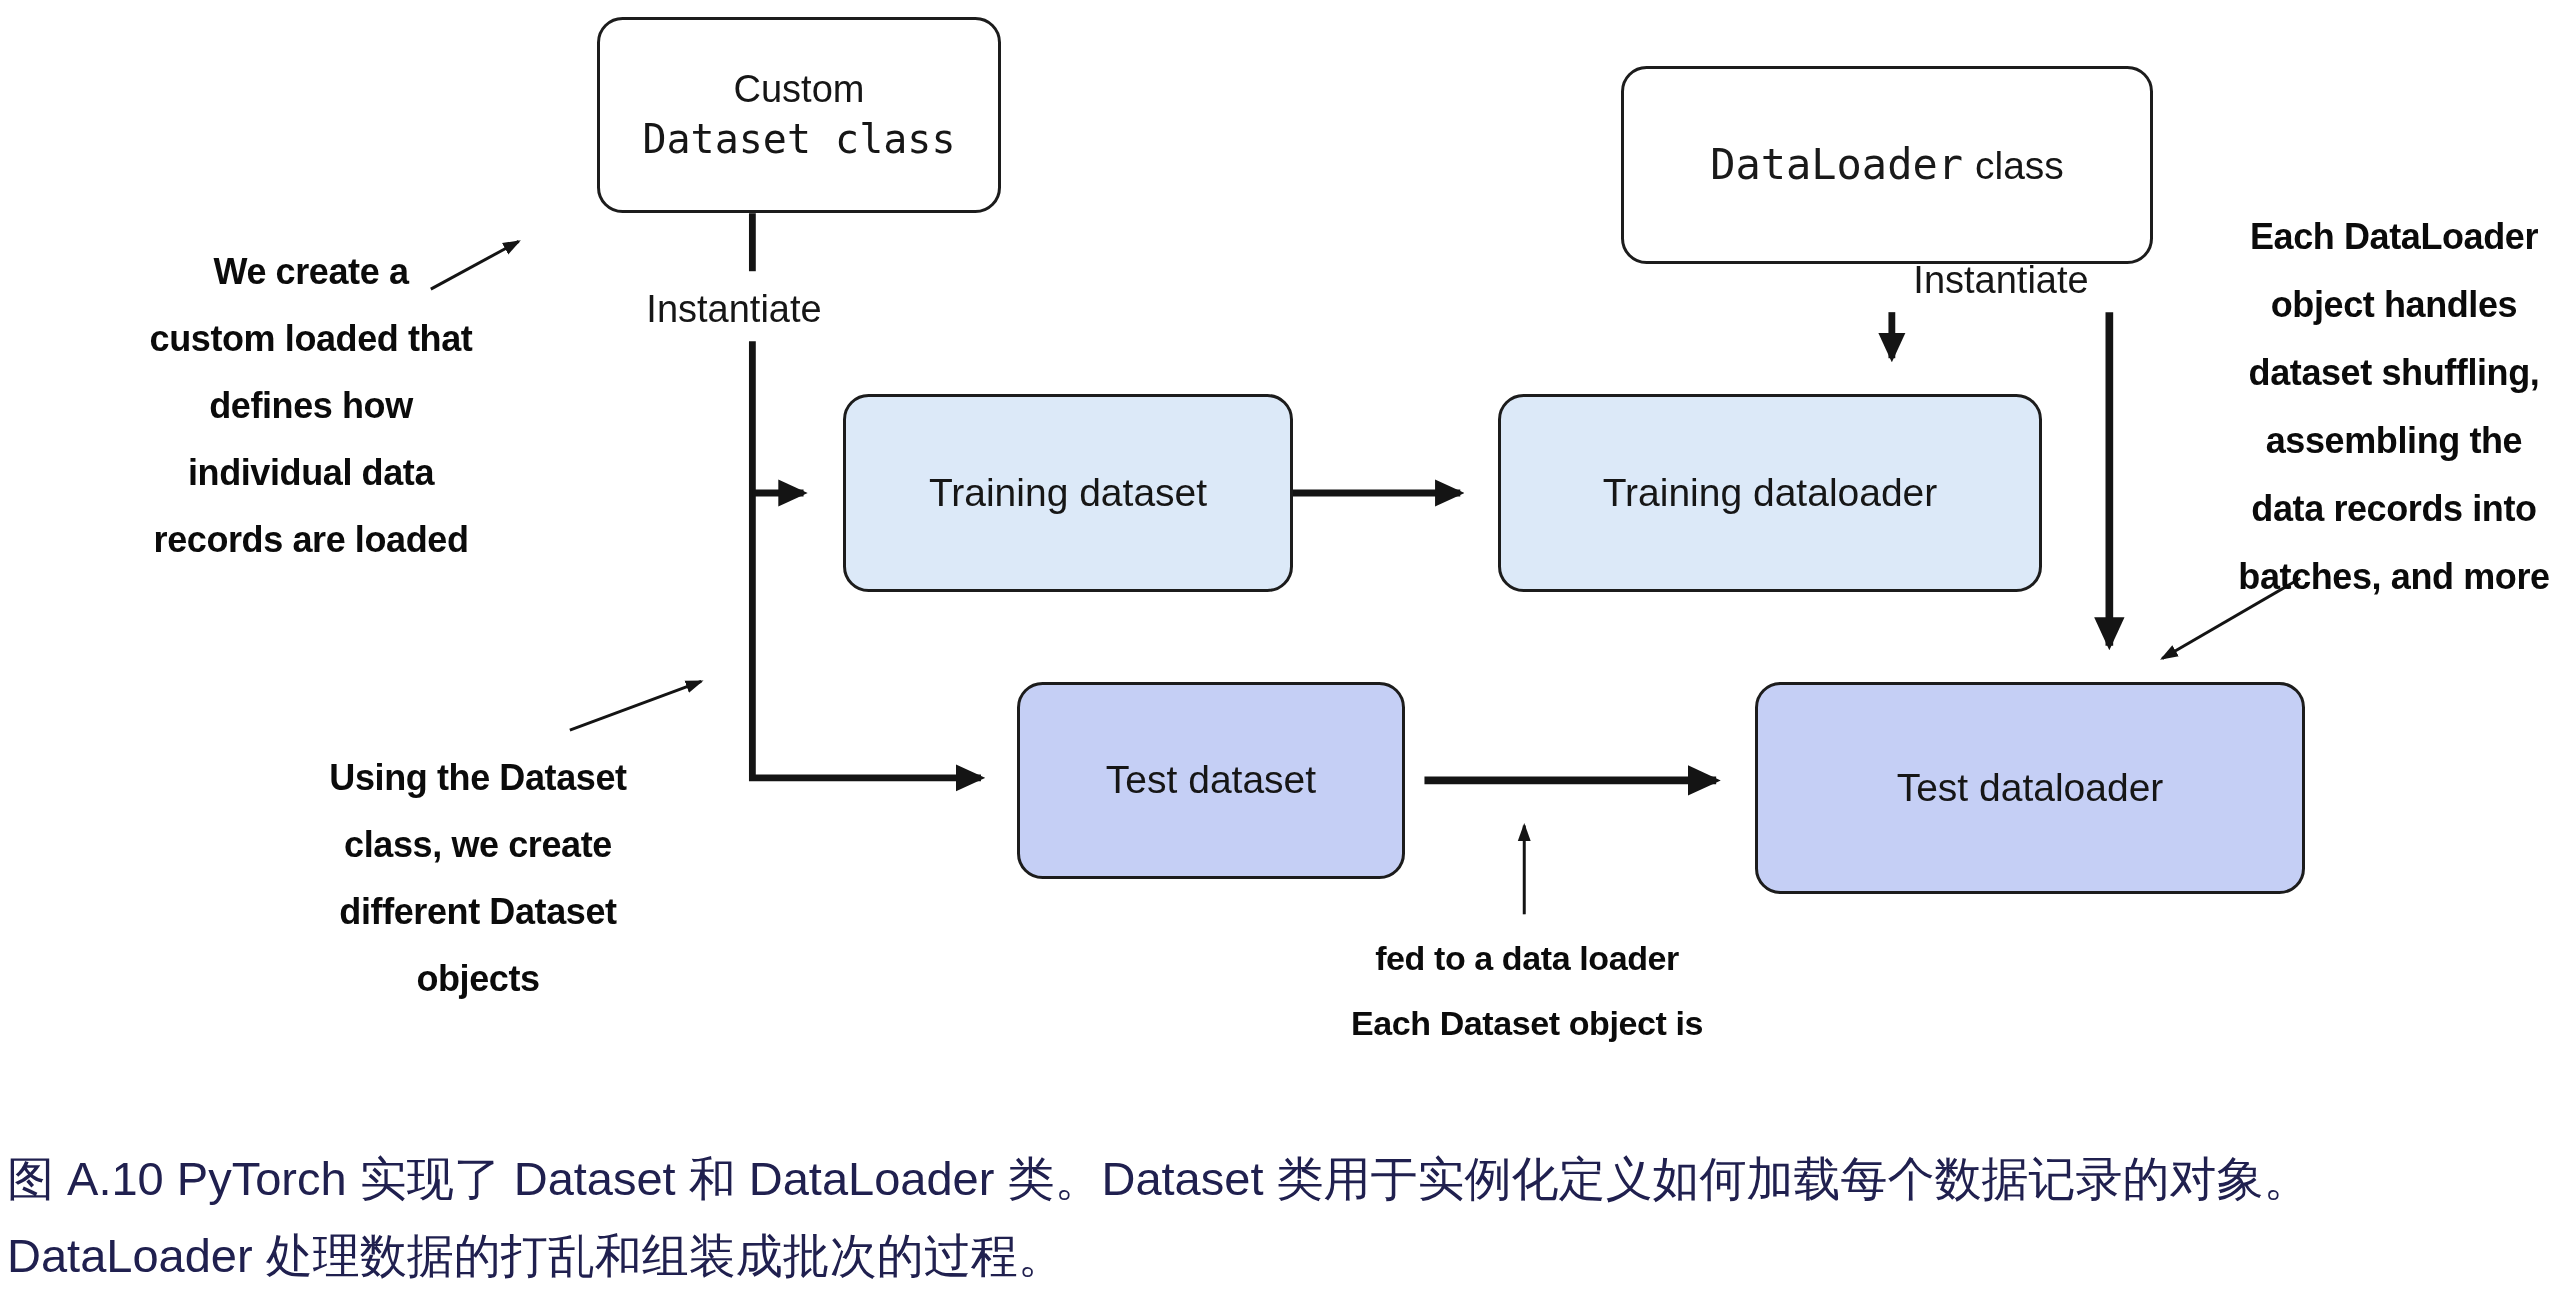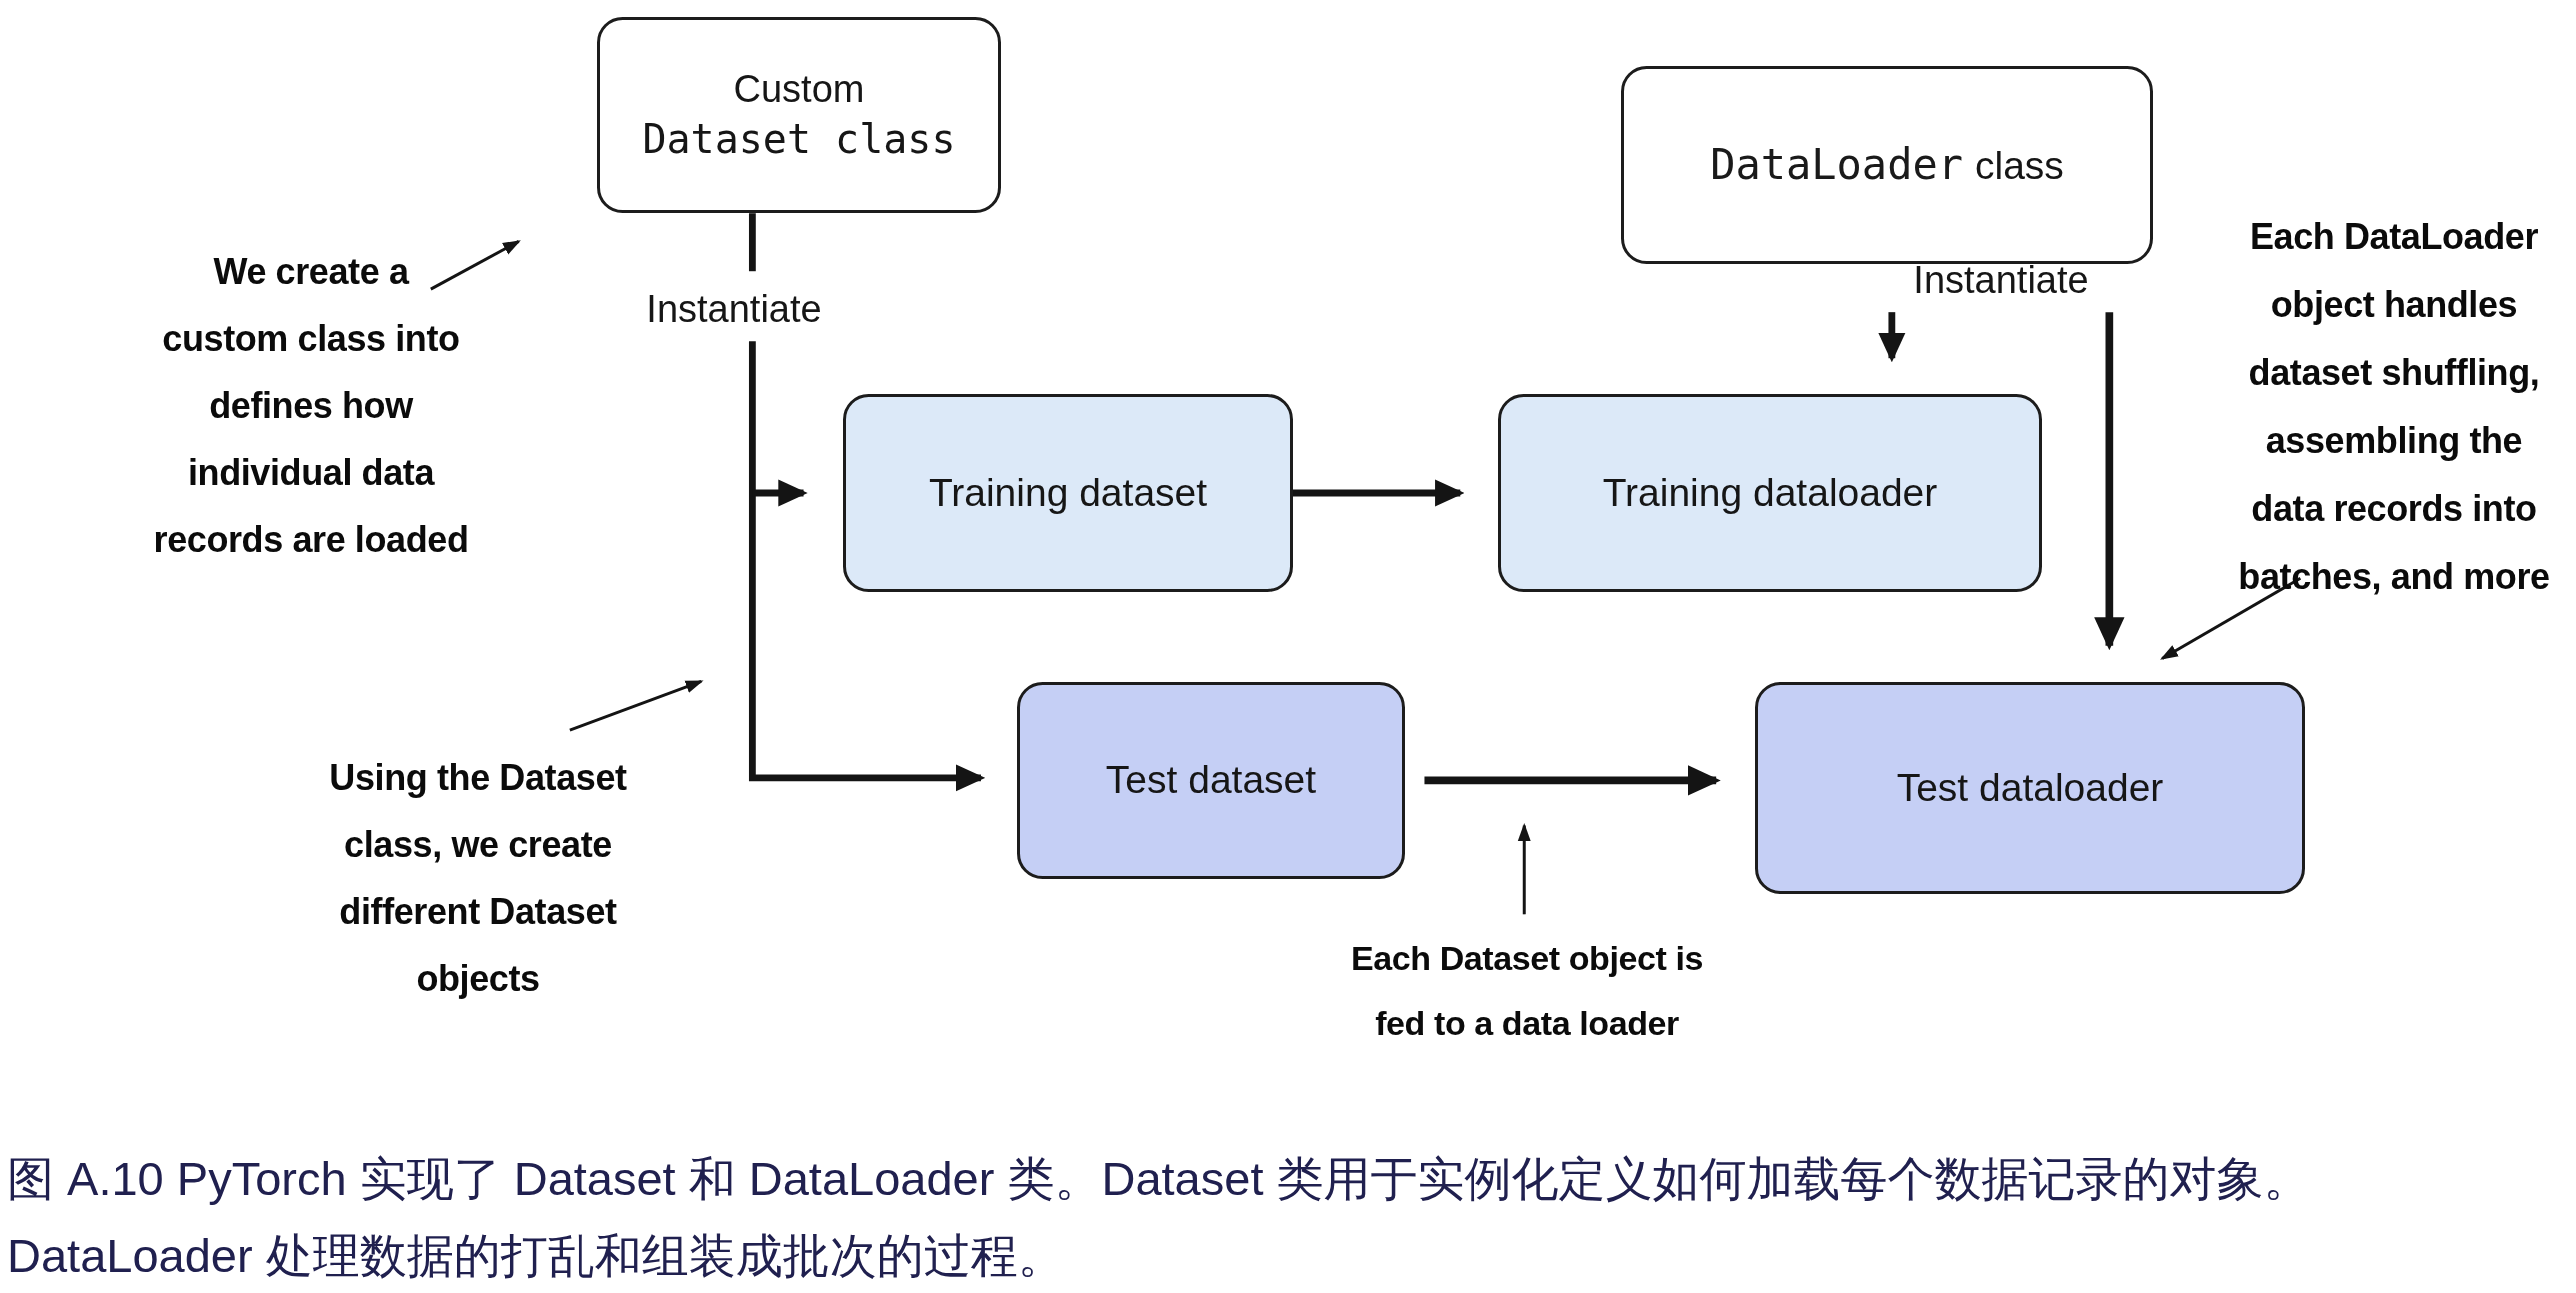--- a/index.html
+++ b/index.html
@@ -104,21 +104,21 @@
 
   <div class="box box-test" style="left:1755px;top:682px;width:550px;height:212px;">
     <div class="lbl">Test dataloader</div>
   </div>
 
   <div class="edge-label" style="left:606px;top:288px;width:256px;">Instantiate</div>
   <div class="edge-label" style="left:1873px;top:259px;width:256px;">Instantiate</div>
 
   <div class="annotation" style="left:55px;top:238px;width:512px;">
     <span>We create a</span>
-    <span>custom class into</span>
+    <span>custom loaded that</span>
     <span>defines how</span>
     <span>individual data</span>
     <span>records are loaded</span>
   </div>
 
   <div class="annotation" style="left:222px;top:744px;width:512px;">
     <span>Using the Dataset</span>
     <span>class, we create</span>
     <span>different Dataset</span>
     <span>objects</span>
@@ -127,22 +127,22 @@
   <div class="annotation" style="left:2172px;top:203px;width:444px;line-height:68px;">
     <span>Each DataLoader</span>
     <span>object handles</span>
     <span>dataset shuffling,</span>
     <span>assembling the</span>
     <span>data records into</span>
     <span>batches, and more</span>
   </div>
 
   <div class="annotation bottom-note" style="left:1271px;top:926px;width:512px;">
+    <span>fed to a data loader</span>
     <span>Each Dataset object is</span>
-    <span>fed to a data loader</span>
   </div>
 
   <div id="caption">
     <div>图 A.10 PyTorch 实现了 Dataset 和 DataLoader 类。Dataset 类用于实例化定义如何加载每个数据记录的对象。</div>
     <div>DataLoader 处理数据的打乱和组装成批次的过程。</div>
   </div>
 
 </div>
 
 

